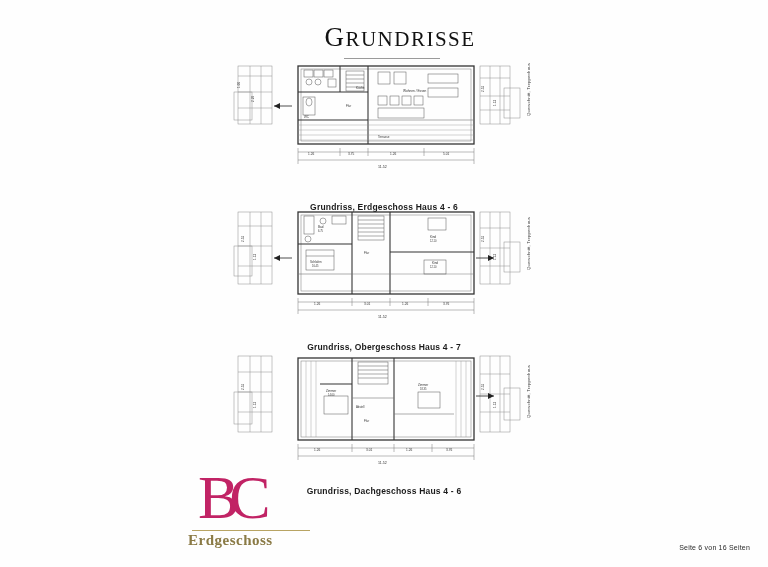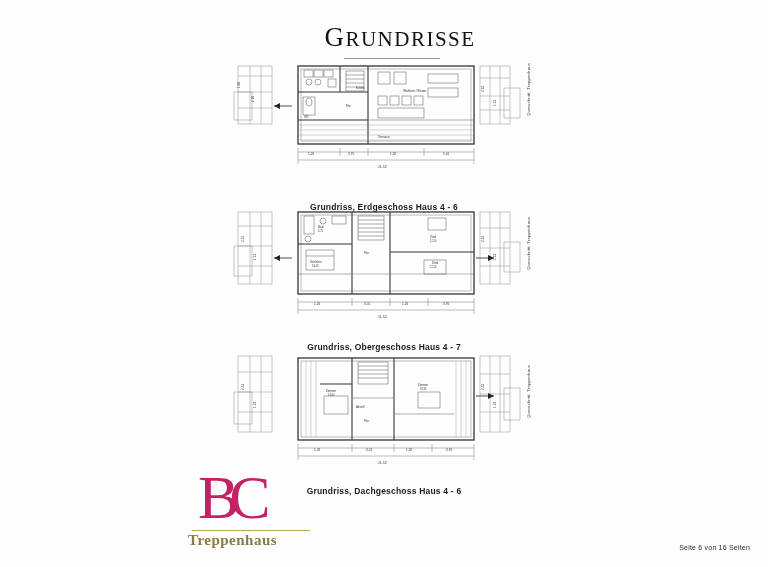--- a/index.html
+++ b/index.html
@@ -443,18 +443,18 @@
         </g>
       </svg>
     </div>
     <div class="vlabel" style="left:298px;top:66px;">Querschnitt, Treppenhaus</div>
     <div class="plan-caption" style="top:134px;">Grundriss, Dachgeschoss Haus 4 - 6</div>
   </div>
 
   <div class="logo">
     <div class="logo-mono">BC</div>
     <div class="logo-underline"></div>
-    <div class="logo-word">Treppenhaus</div>
+    <div class="logo-word">Erdgeschoss</div>
   </div>
 
   <div class="footer-page">Seite 6 von 16 Seiten</div>
 
 </div>
 
 </body></html>

